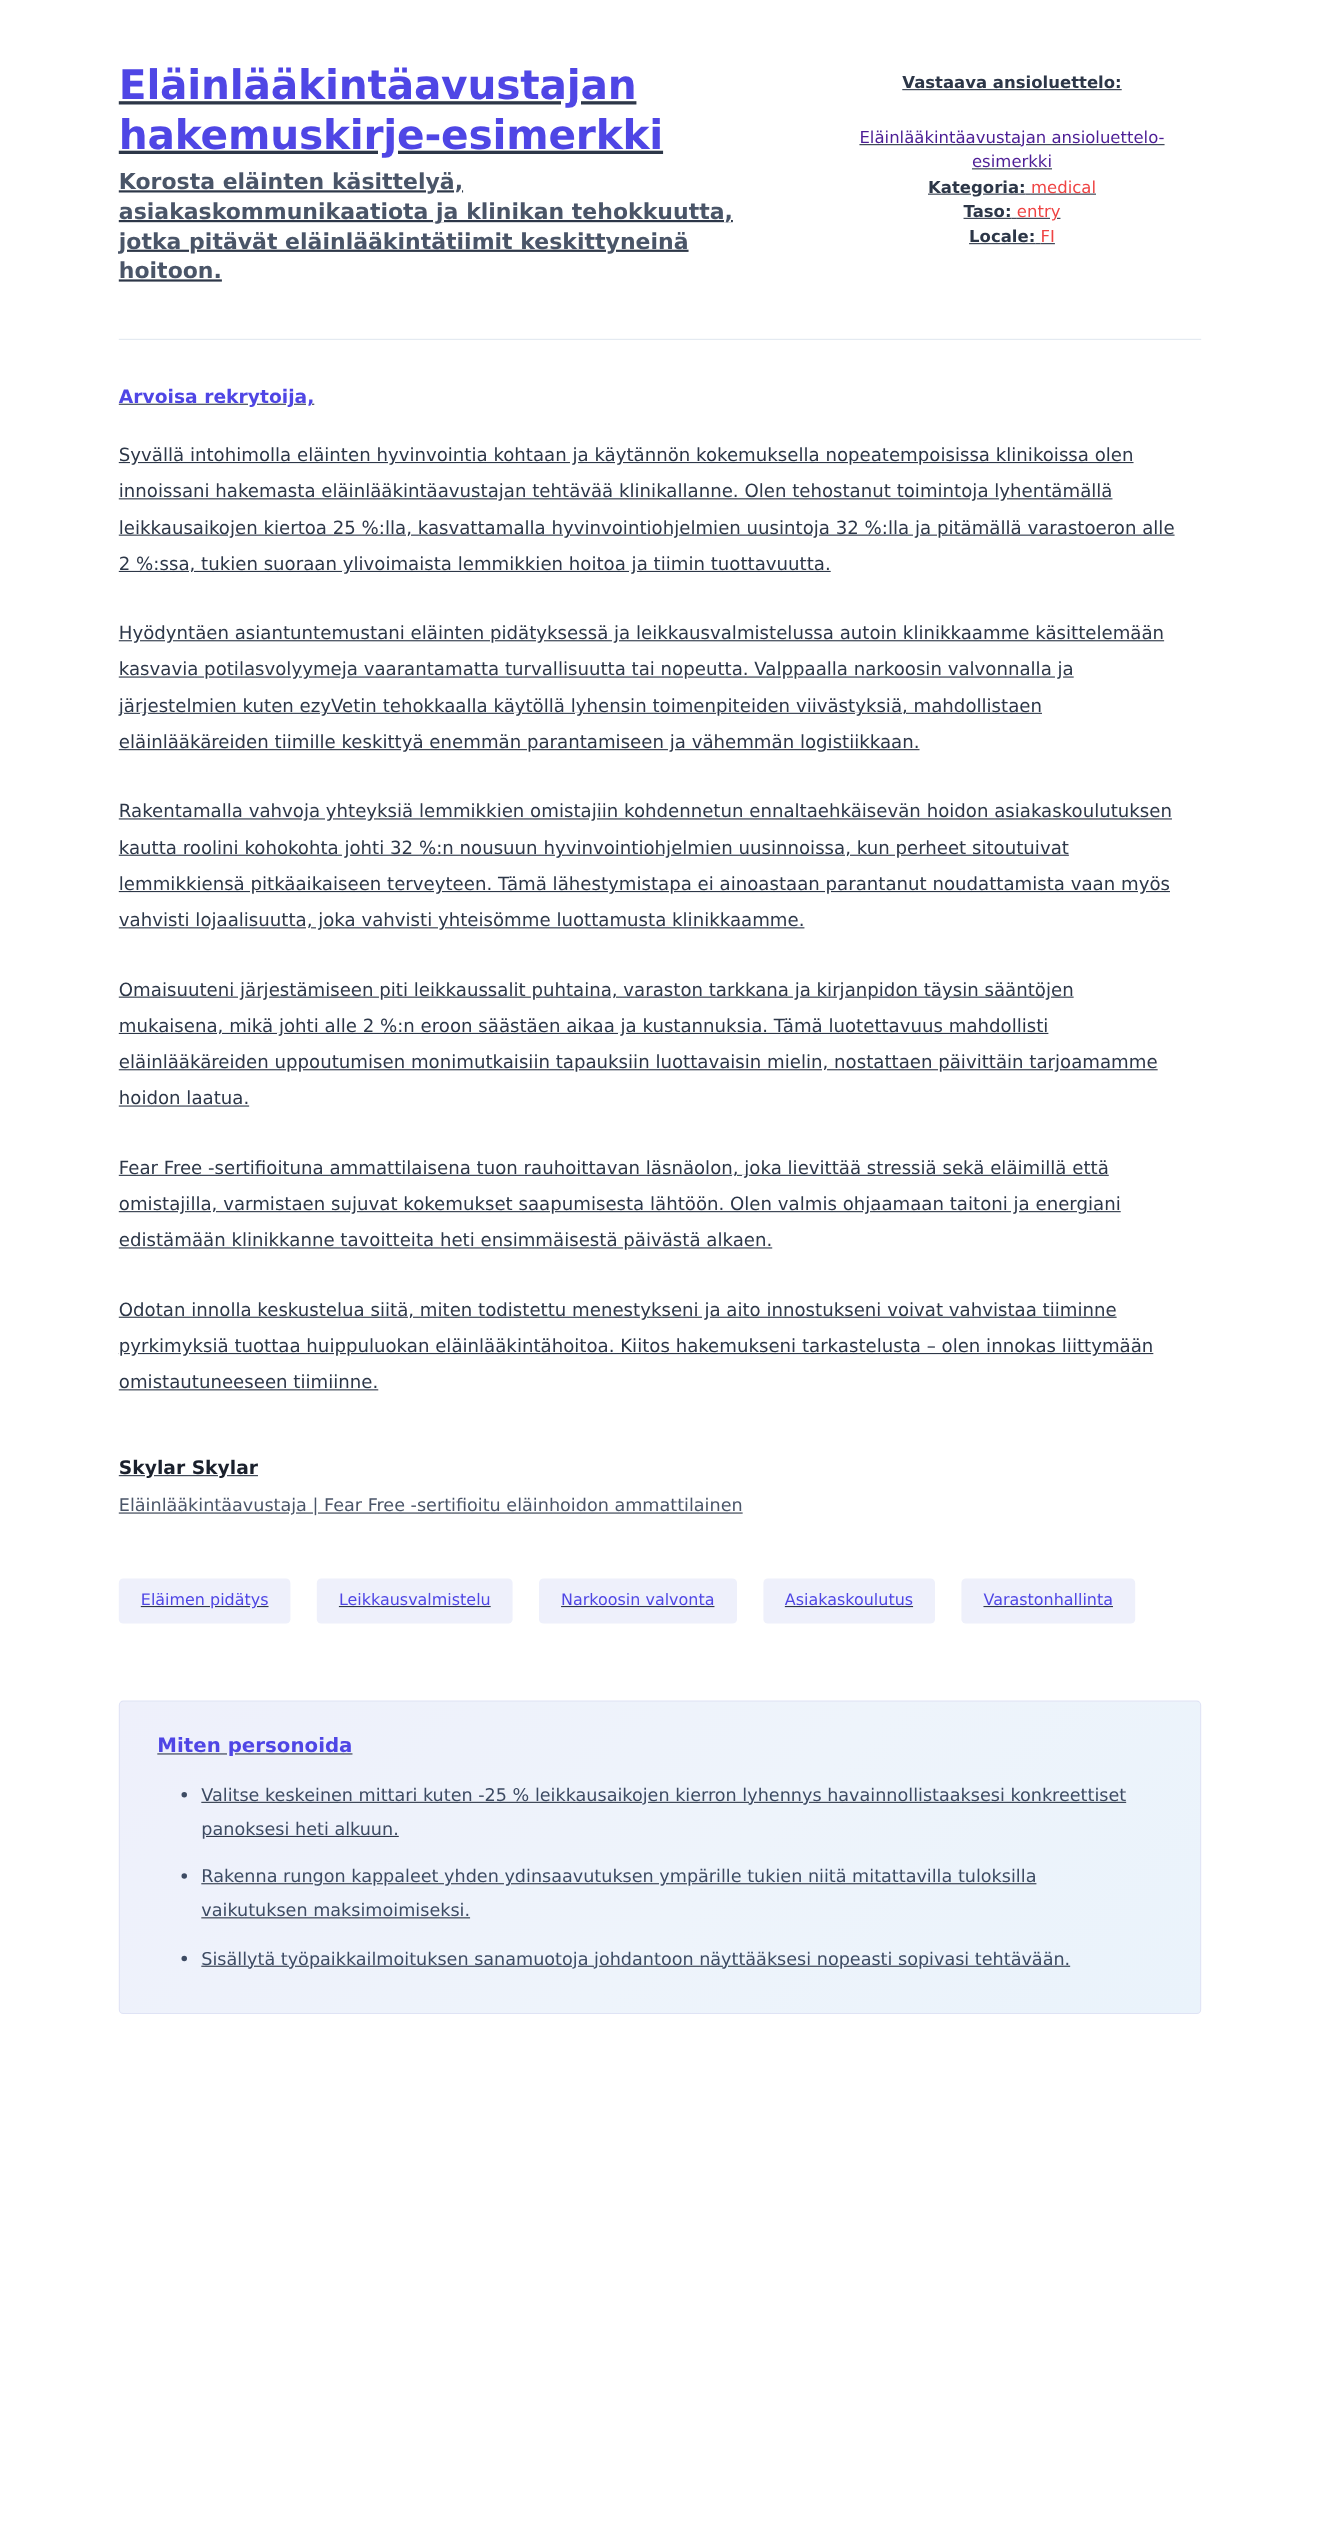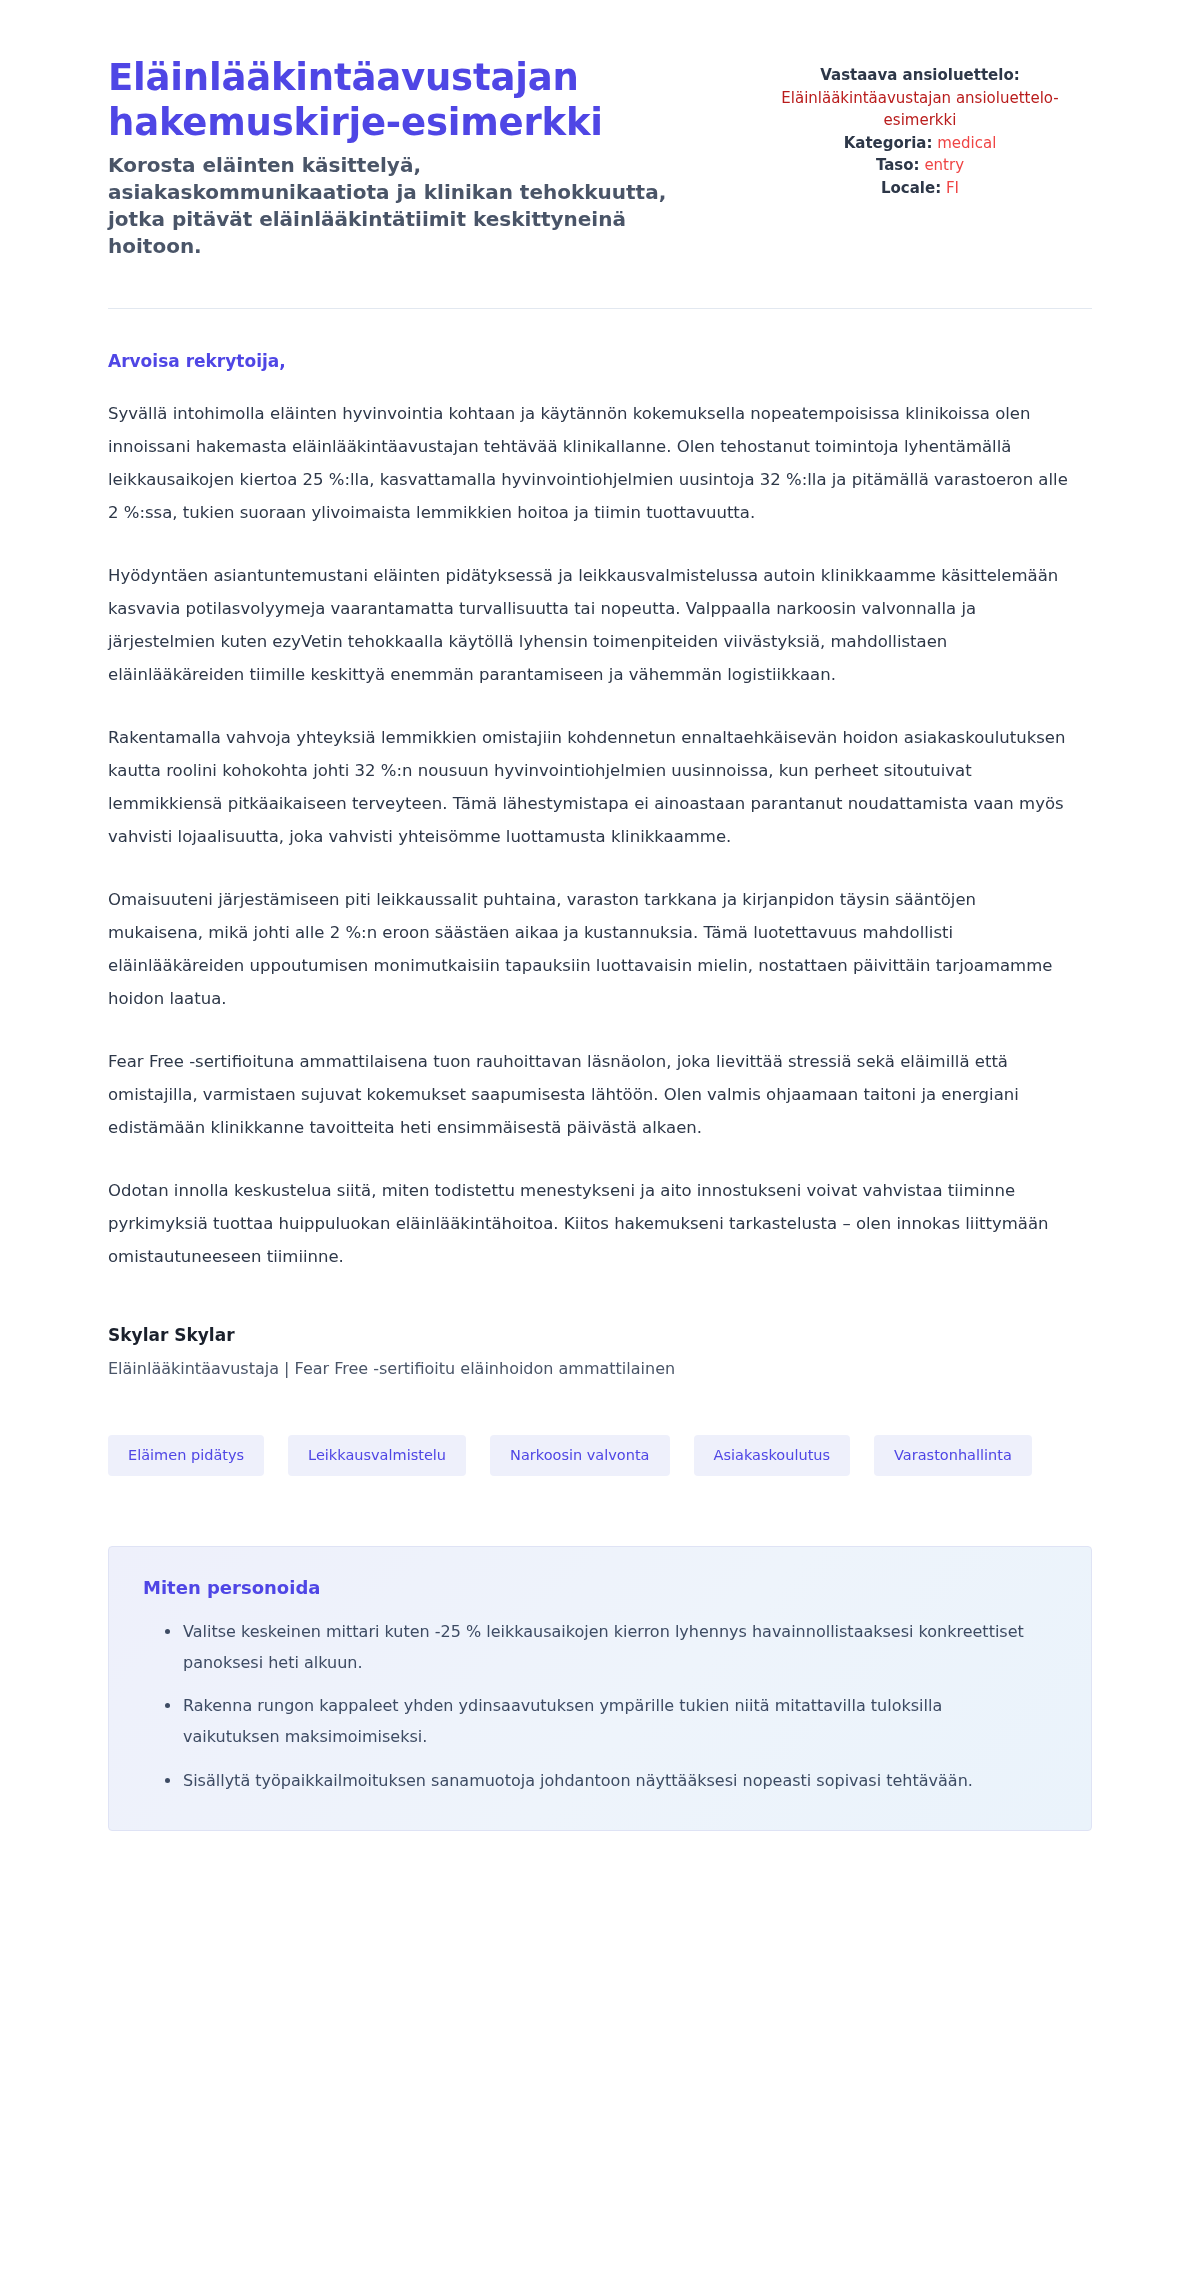--- a/index.html
+++ b/index.html
@@ -12,20 +12,21 @@
     width: 1200px;
     min-height: 2294px;
     font-family: "DejaVu Sans", "Liberation Sans", sans-serif;
     color: #2d3748;
     -webkit-font-smoothing: antialiased;
   }
   .page {
     width: 1200px;
     box-sizing: border-box;
     padding: 0 108px;
+    text-decoration: underline;
   }
 
   
   .header {
     display: flex;
     align-items: flex-start;
     justify-content: space-between;
     padding-top: 56px;
     gap: 40px;
   }
@@ -63,21 +64,22 @@
     font-weight: 700;
     color: #2d3748;
   }
   .meta-value {
     font-weight: 400;
     color: #ef4444;
   }
   .meta-block-value {
     display: block;
     font-weight: 400;
-    color: #b91c1c;
+    color: #4c1d95;
+    margin-top: 27px;
   }
 
   .divider {
     border: 0;
     border-top: 1px solid #e2e8f0;
     margin: 48px 0 0 0;
   }
 
   
   .letter {

